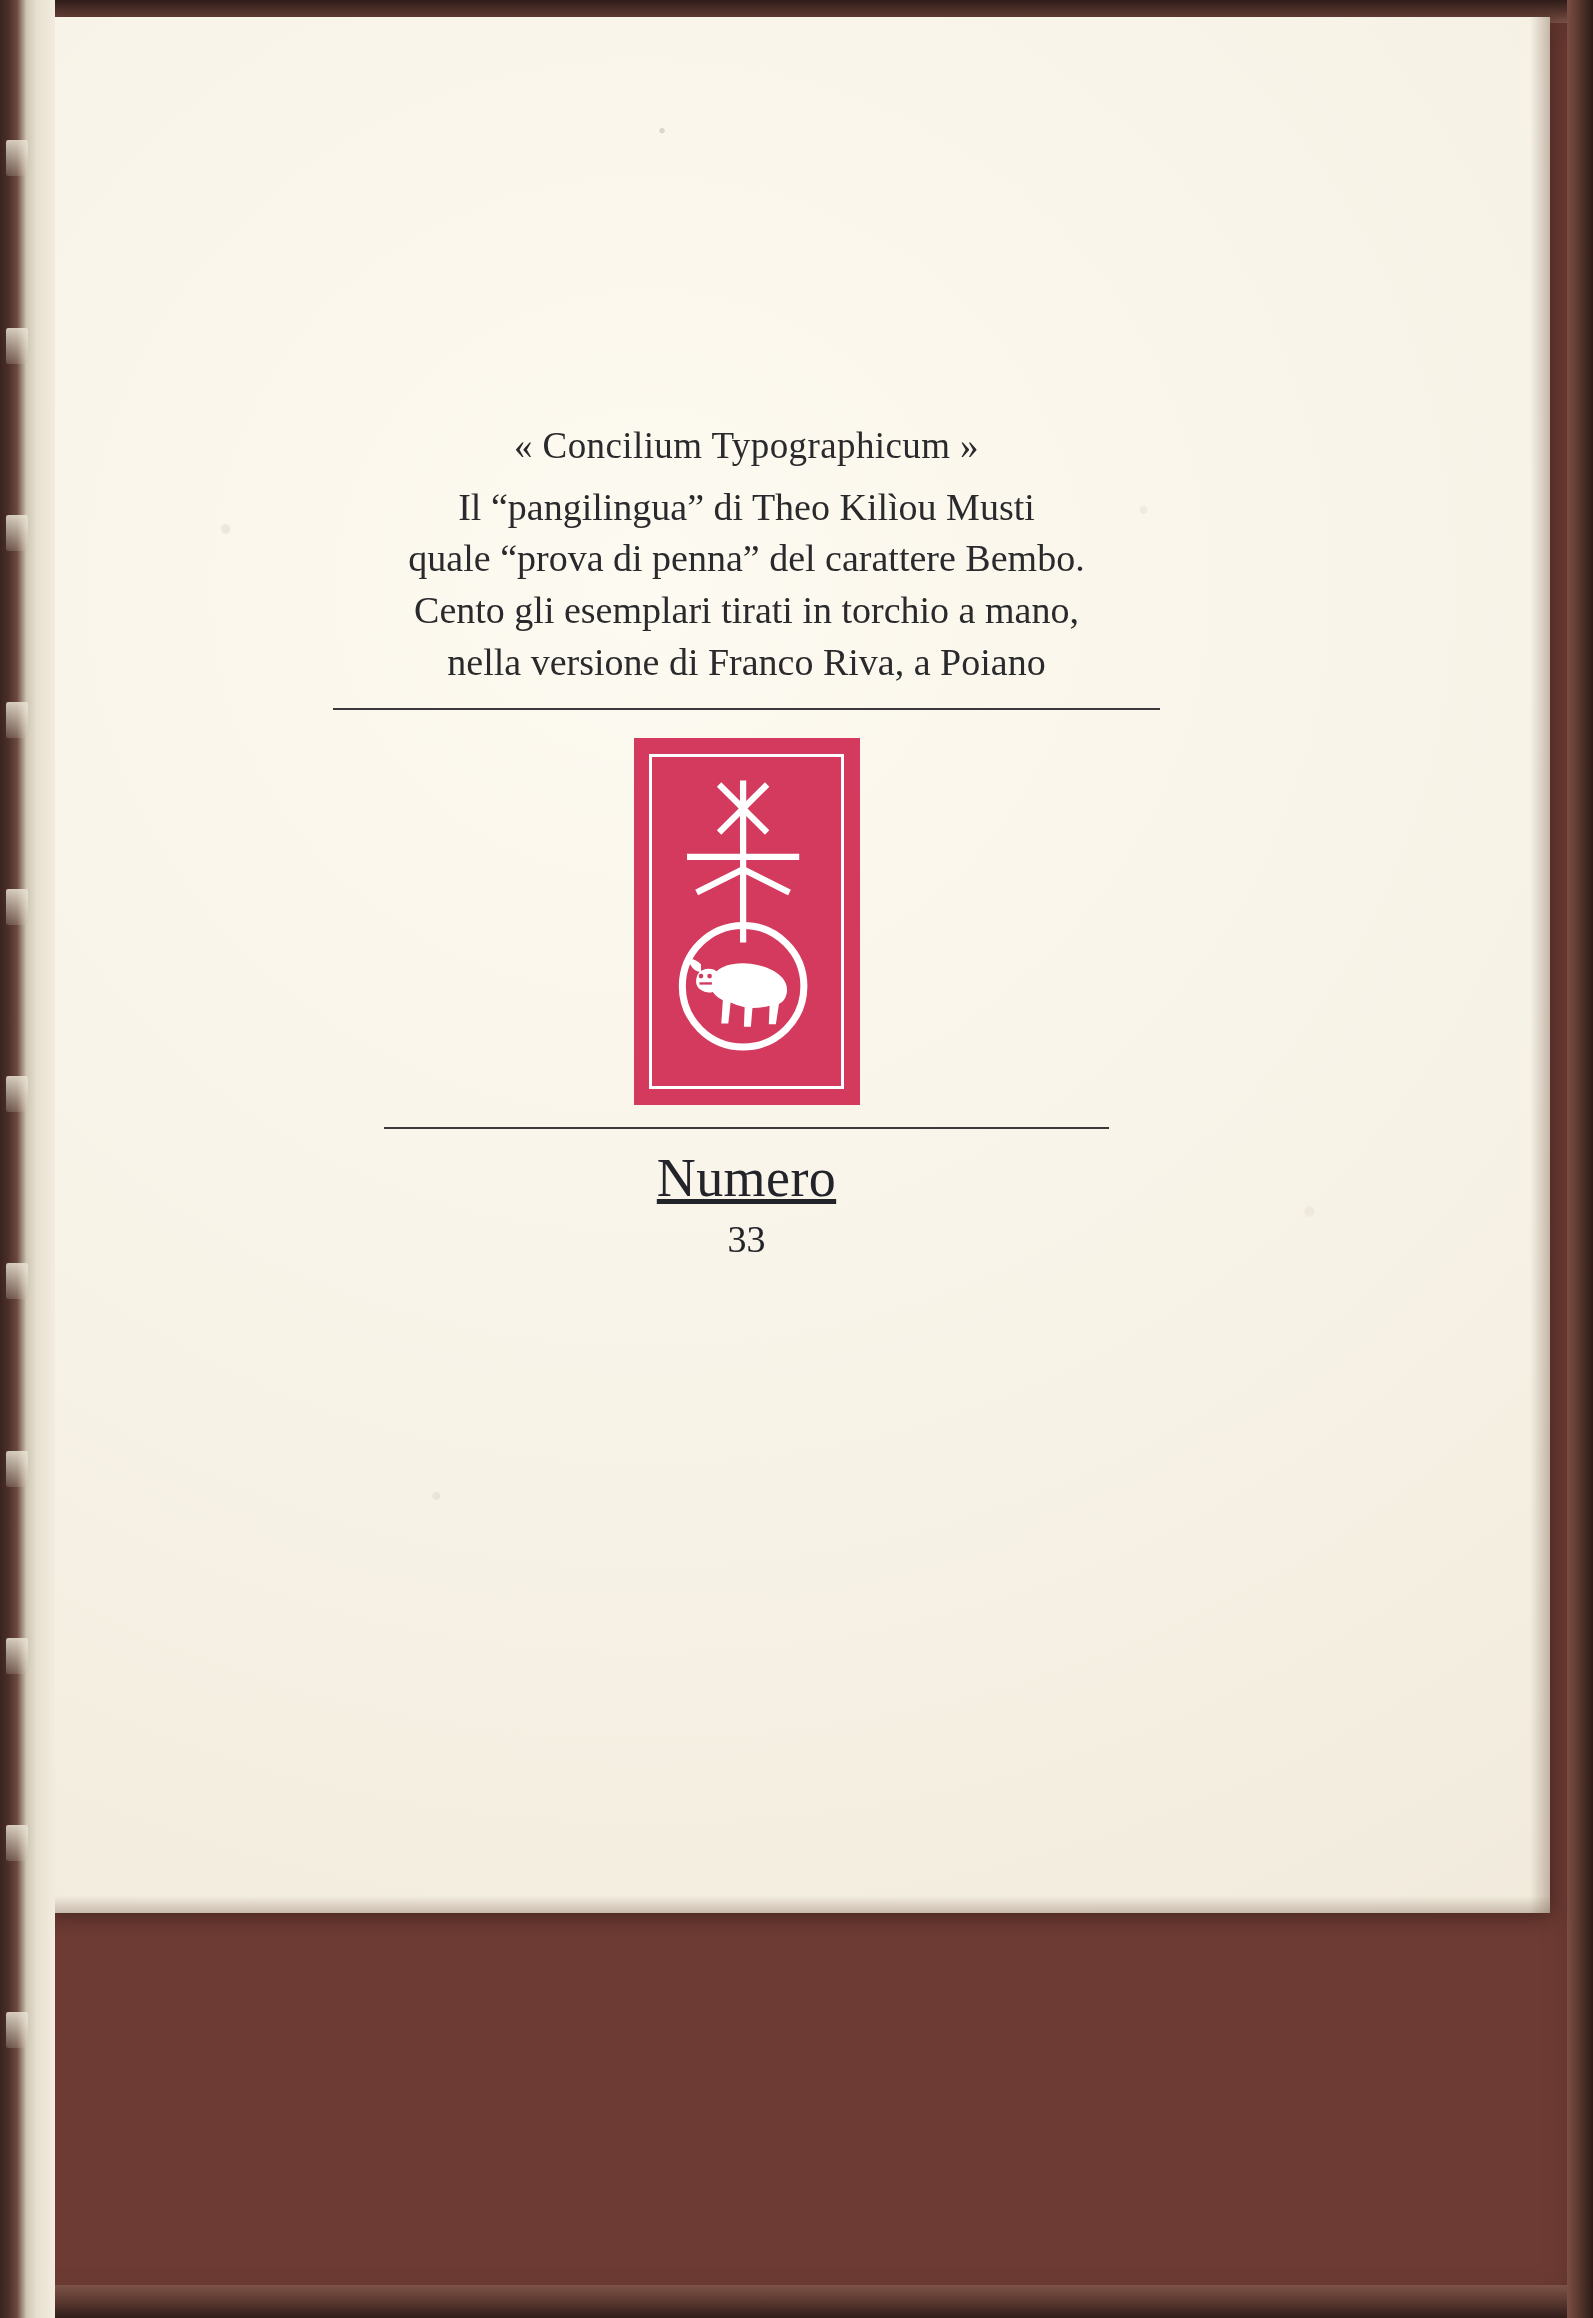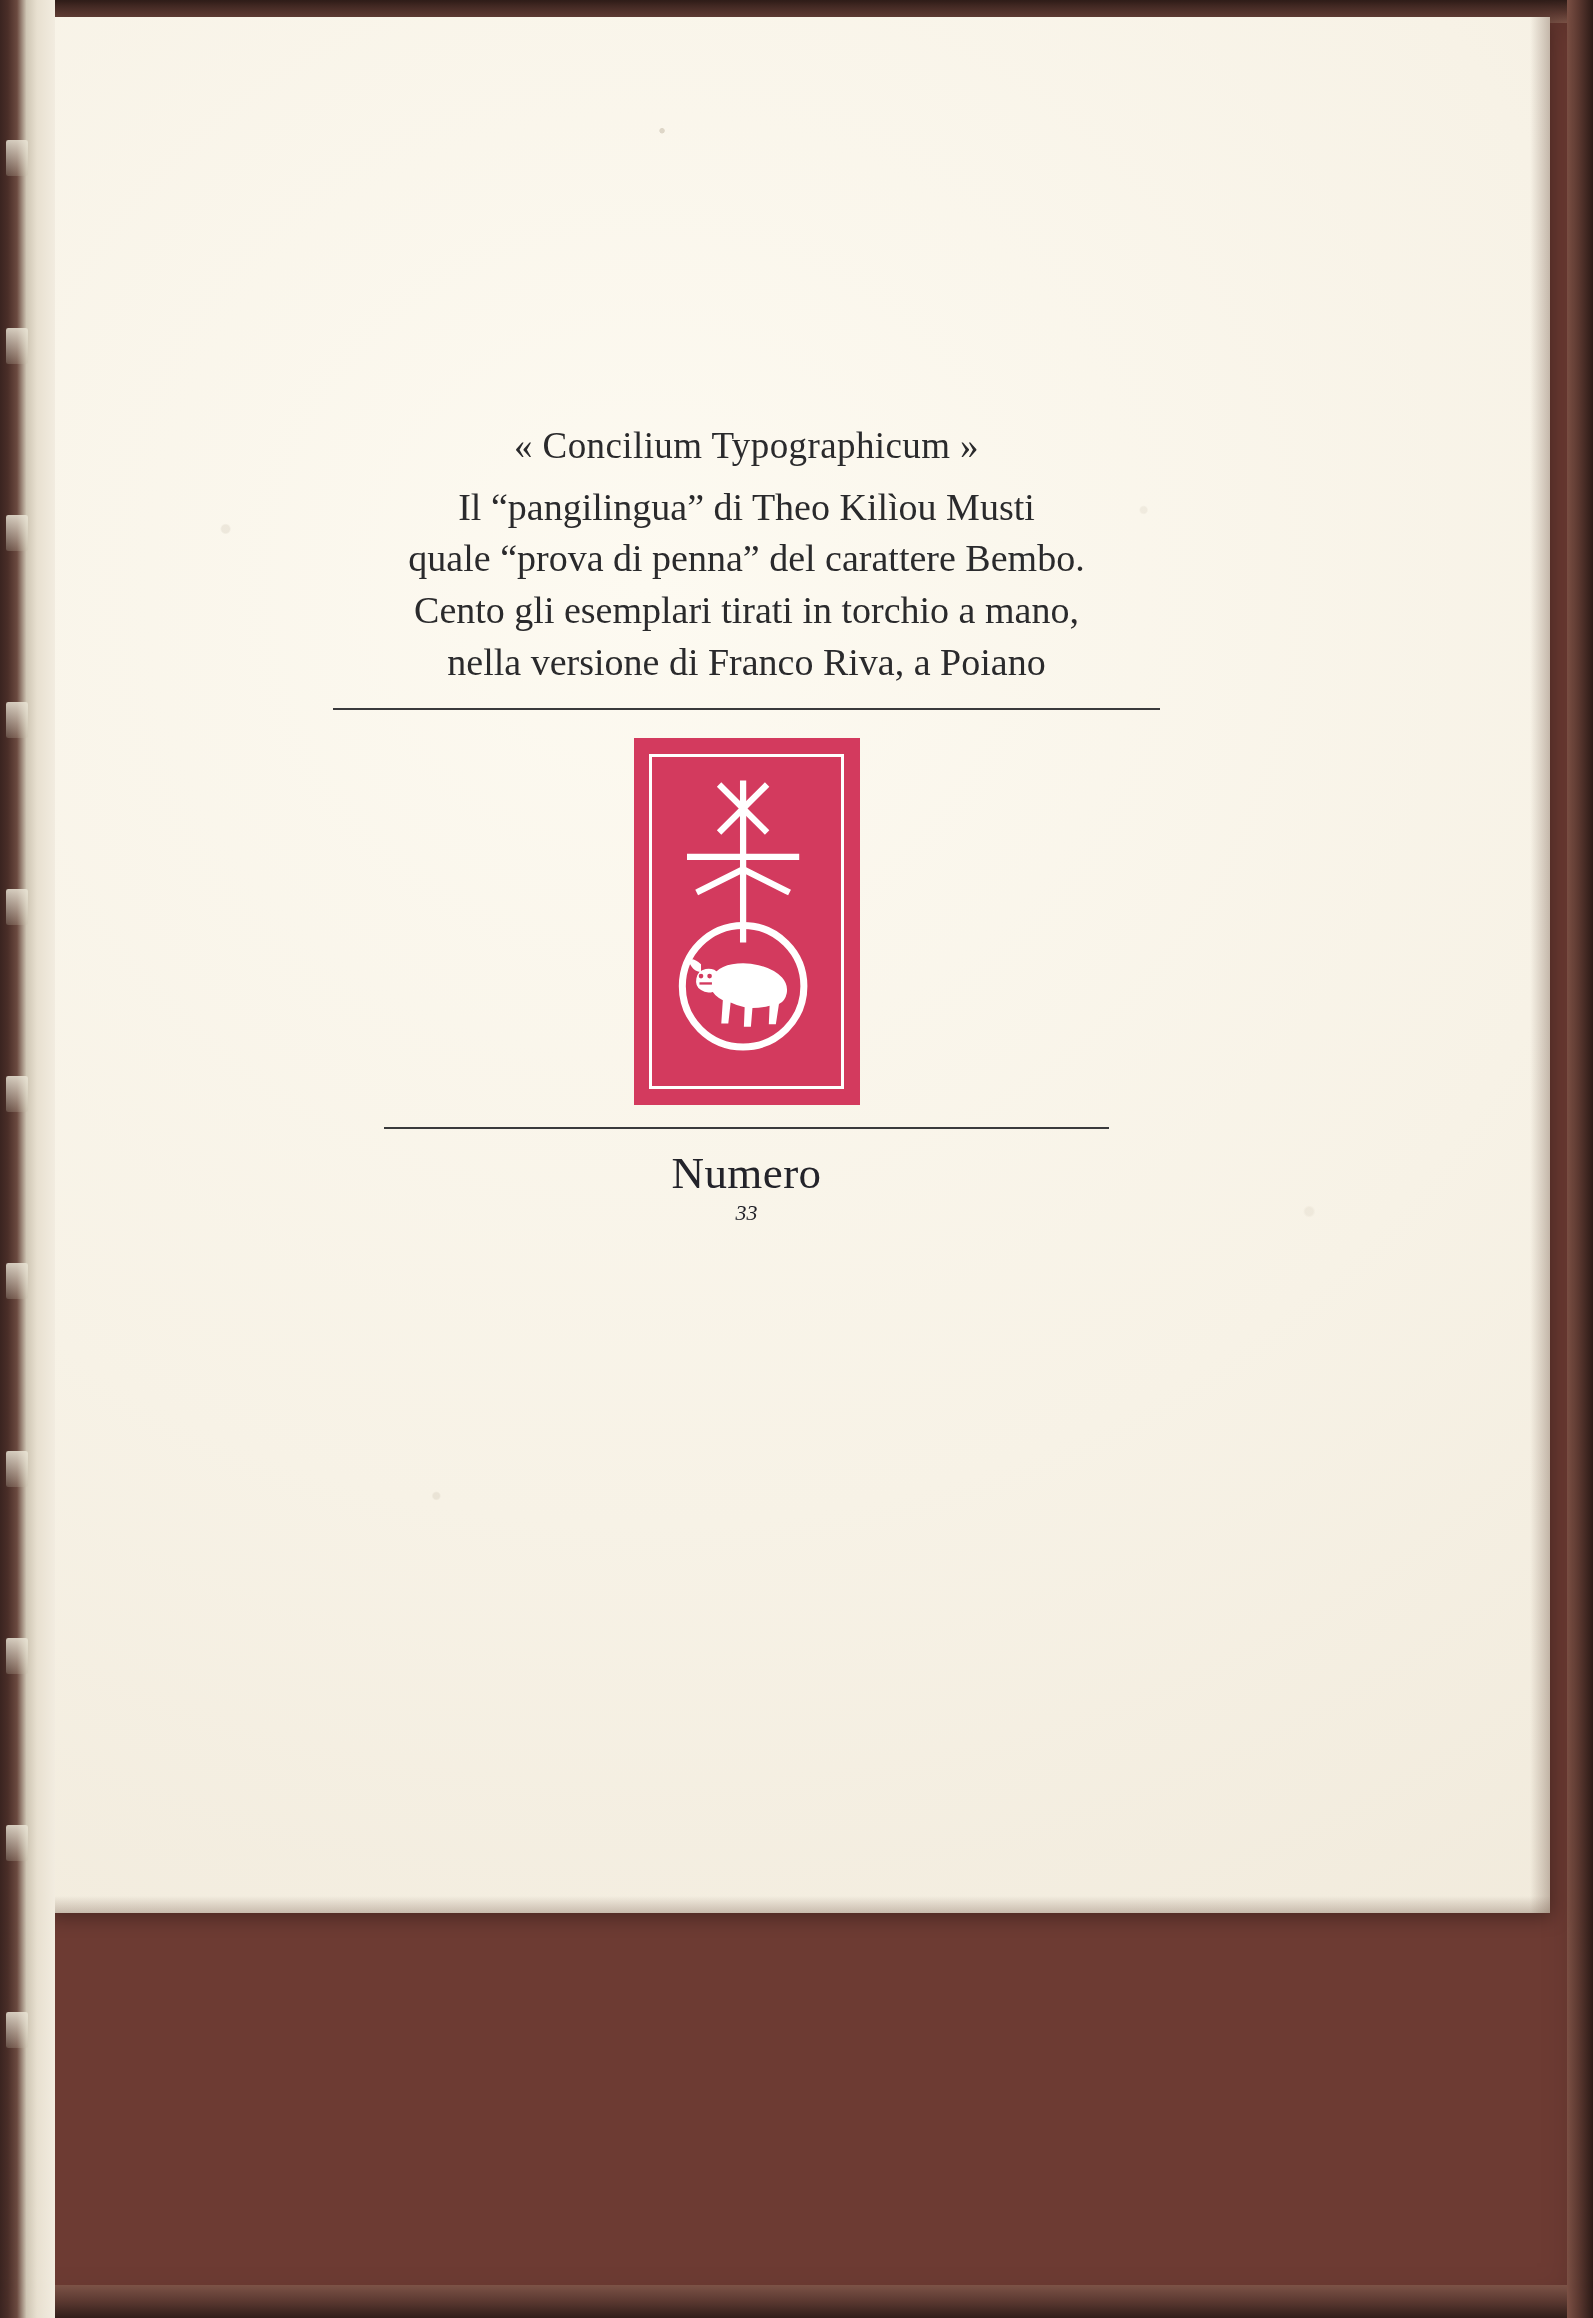--- a/index.html
+++ b/index.html
@@ -175,29 +175,29 @@
     border: 3.9px solid #ffffff;
   }
   .mark svg { position: absolute; left: 0; top: 0; }
 
   
   .numero {
     margin-top: 18.7px;
     text-align: center;
   }
   .numero-label {
-    font-size: 45px;
+    font-size: 54px;
     color: #23232a;
     letter-spacing: 0.4px;
+    text-decoration: underline;
   }
   .numero-value {
-    font-size: 22px;
+    font-size: 38px;
     color: #23232a;
-    margin-top: 1px;
-    font-style: italic;
+    margin-top: 8px;
   }
 </style>
 </head>
 <body>
 
 <div class="book">
 
   <div class="board">
     <div class="board-inner-shadow"></div>
   </div>

